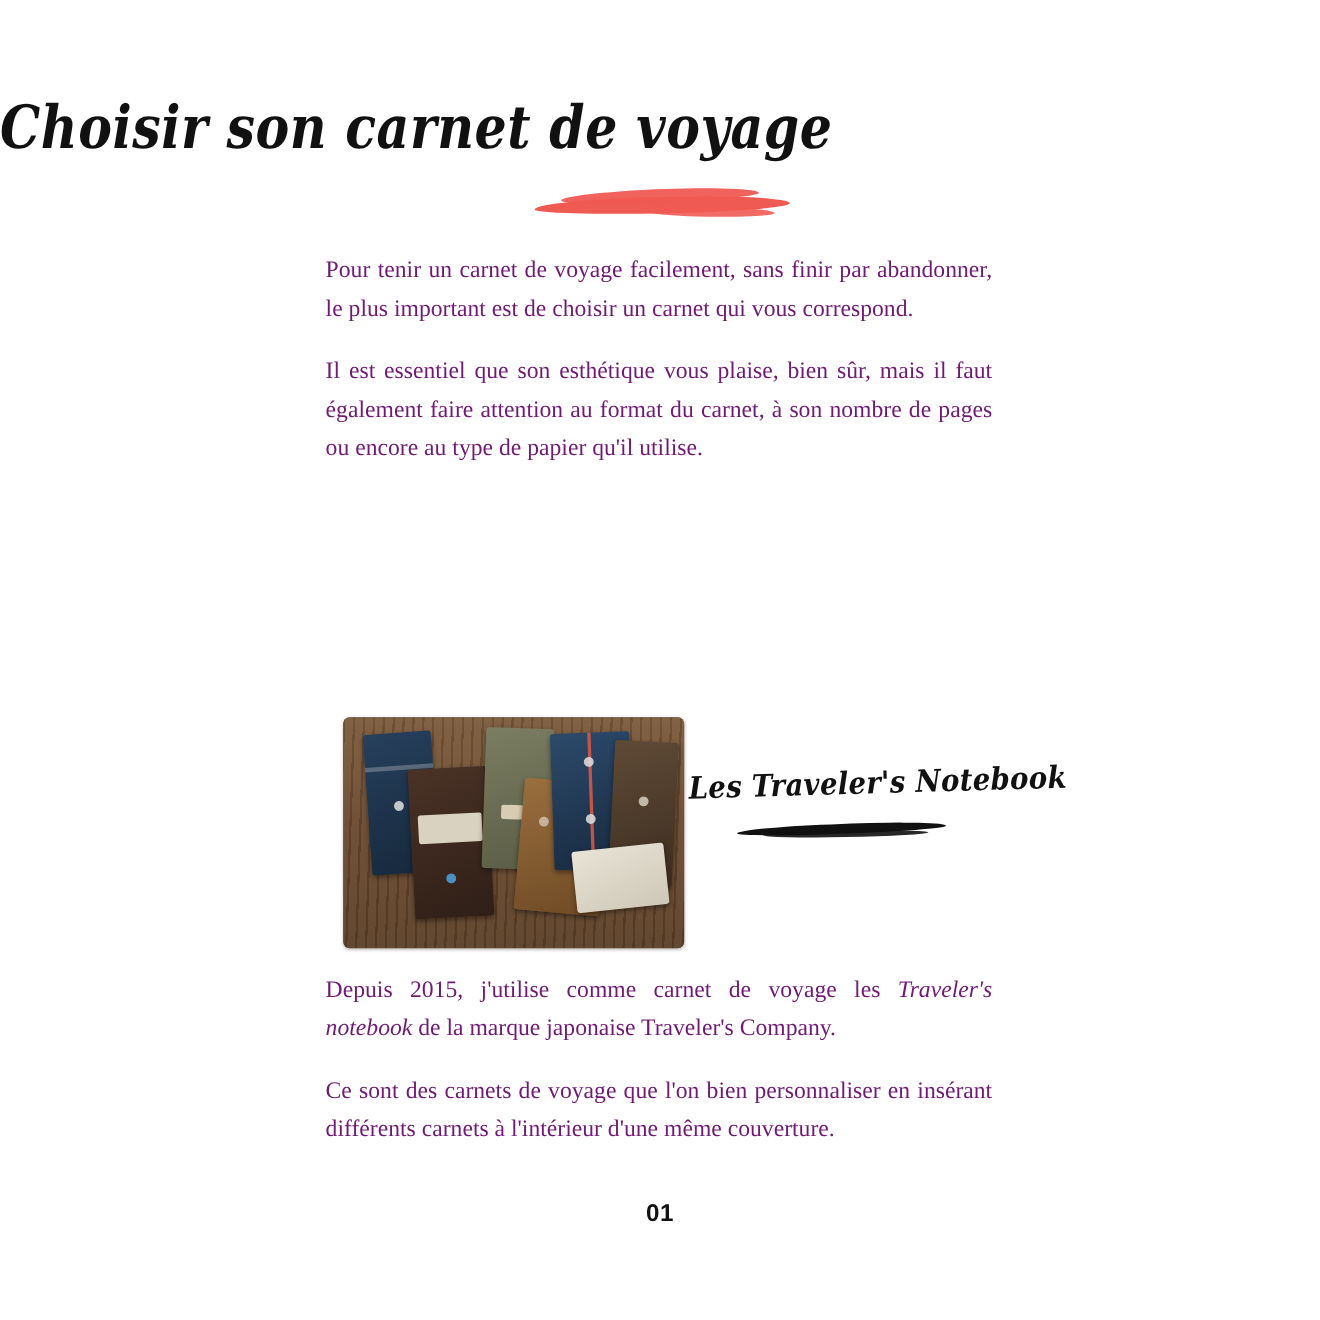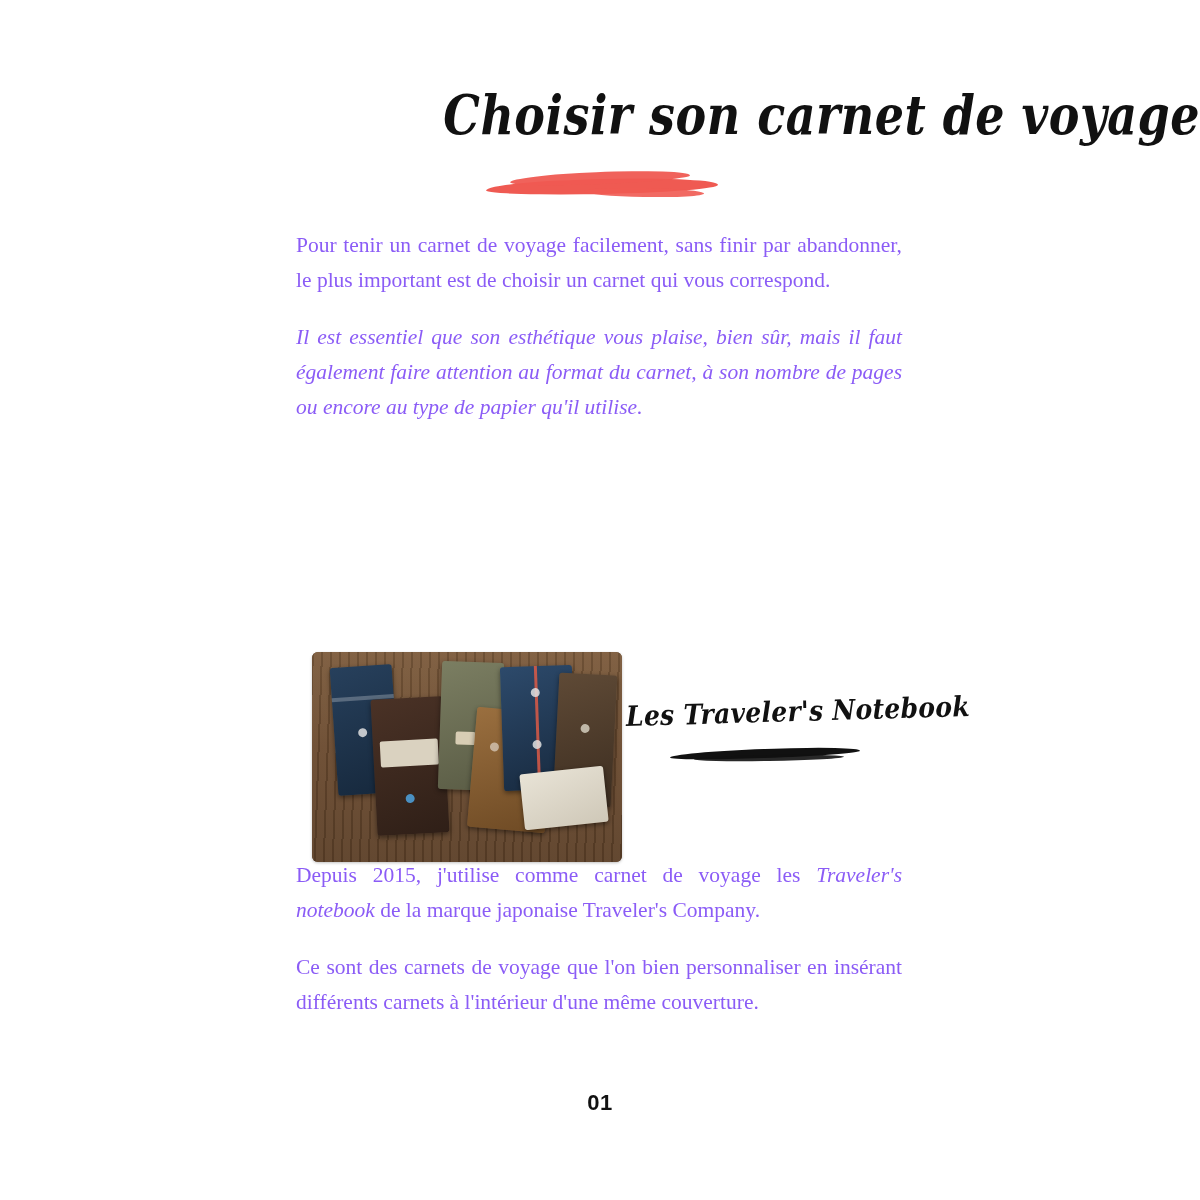--- a/index.html
+++ b/index.html
@@ -20,21 +20,21 @@
     height: 1200px;
     background: #ffffff;
   }
 
   
   .title-block {
     position: absolute;
     top: 86px;
     left: 0;
     width: 1200px;
-    text-align: right;
+    text-align: left;
   }
   .doc-title {
     font-family: "DejaVu Serif", serif;
     font-style: italic;
     font-weight: 700;
     font-size: 46px;
     letter-spacing: 0.5px;
     color: #111111;
     margin: 0;
     line-height: 1.1;
@@ -87,23 +87,23 @@
     left: 296px;
     width: 606px;
   }
   p.para {
     font-family: "Liberation Serif", serif;
     font-size: 21.5px;
     line-height: 35px;
     text-align: justify;
     text-align-last: left;
     margin: 0 0 22px 0;
-    color: #8b5cf6;
-  }
-  p.para.tight { margin-bottom: 2px; font-style: italic; }
+    color: #701a75;
+  }
+  p.para.tight { margin-bottom: 2px; }
   p.para em { font-style: italic; }
 
   
   .figure-row {
     position: absolute;
     top: 652px;
     left: 296px;
     width: 606px;
     height: 222px;
   }
@@ -210,21 +210,21 @@
     width: 150px; height: 6px;
     background: #111111;
     border-radius: 50%;
     transform: rotate(-1deg);
     opacity: 0.9;
   }
 
   
   .content-lower {
     position: absolute;
-    top: 858px;
+    top: 882px;
     left: 296px;
     width: 606px;
   }
 
   
   .page-number {
     position: absolute;
     top: 1090px;
     left: 0;
     width: 1200px;

